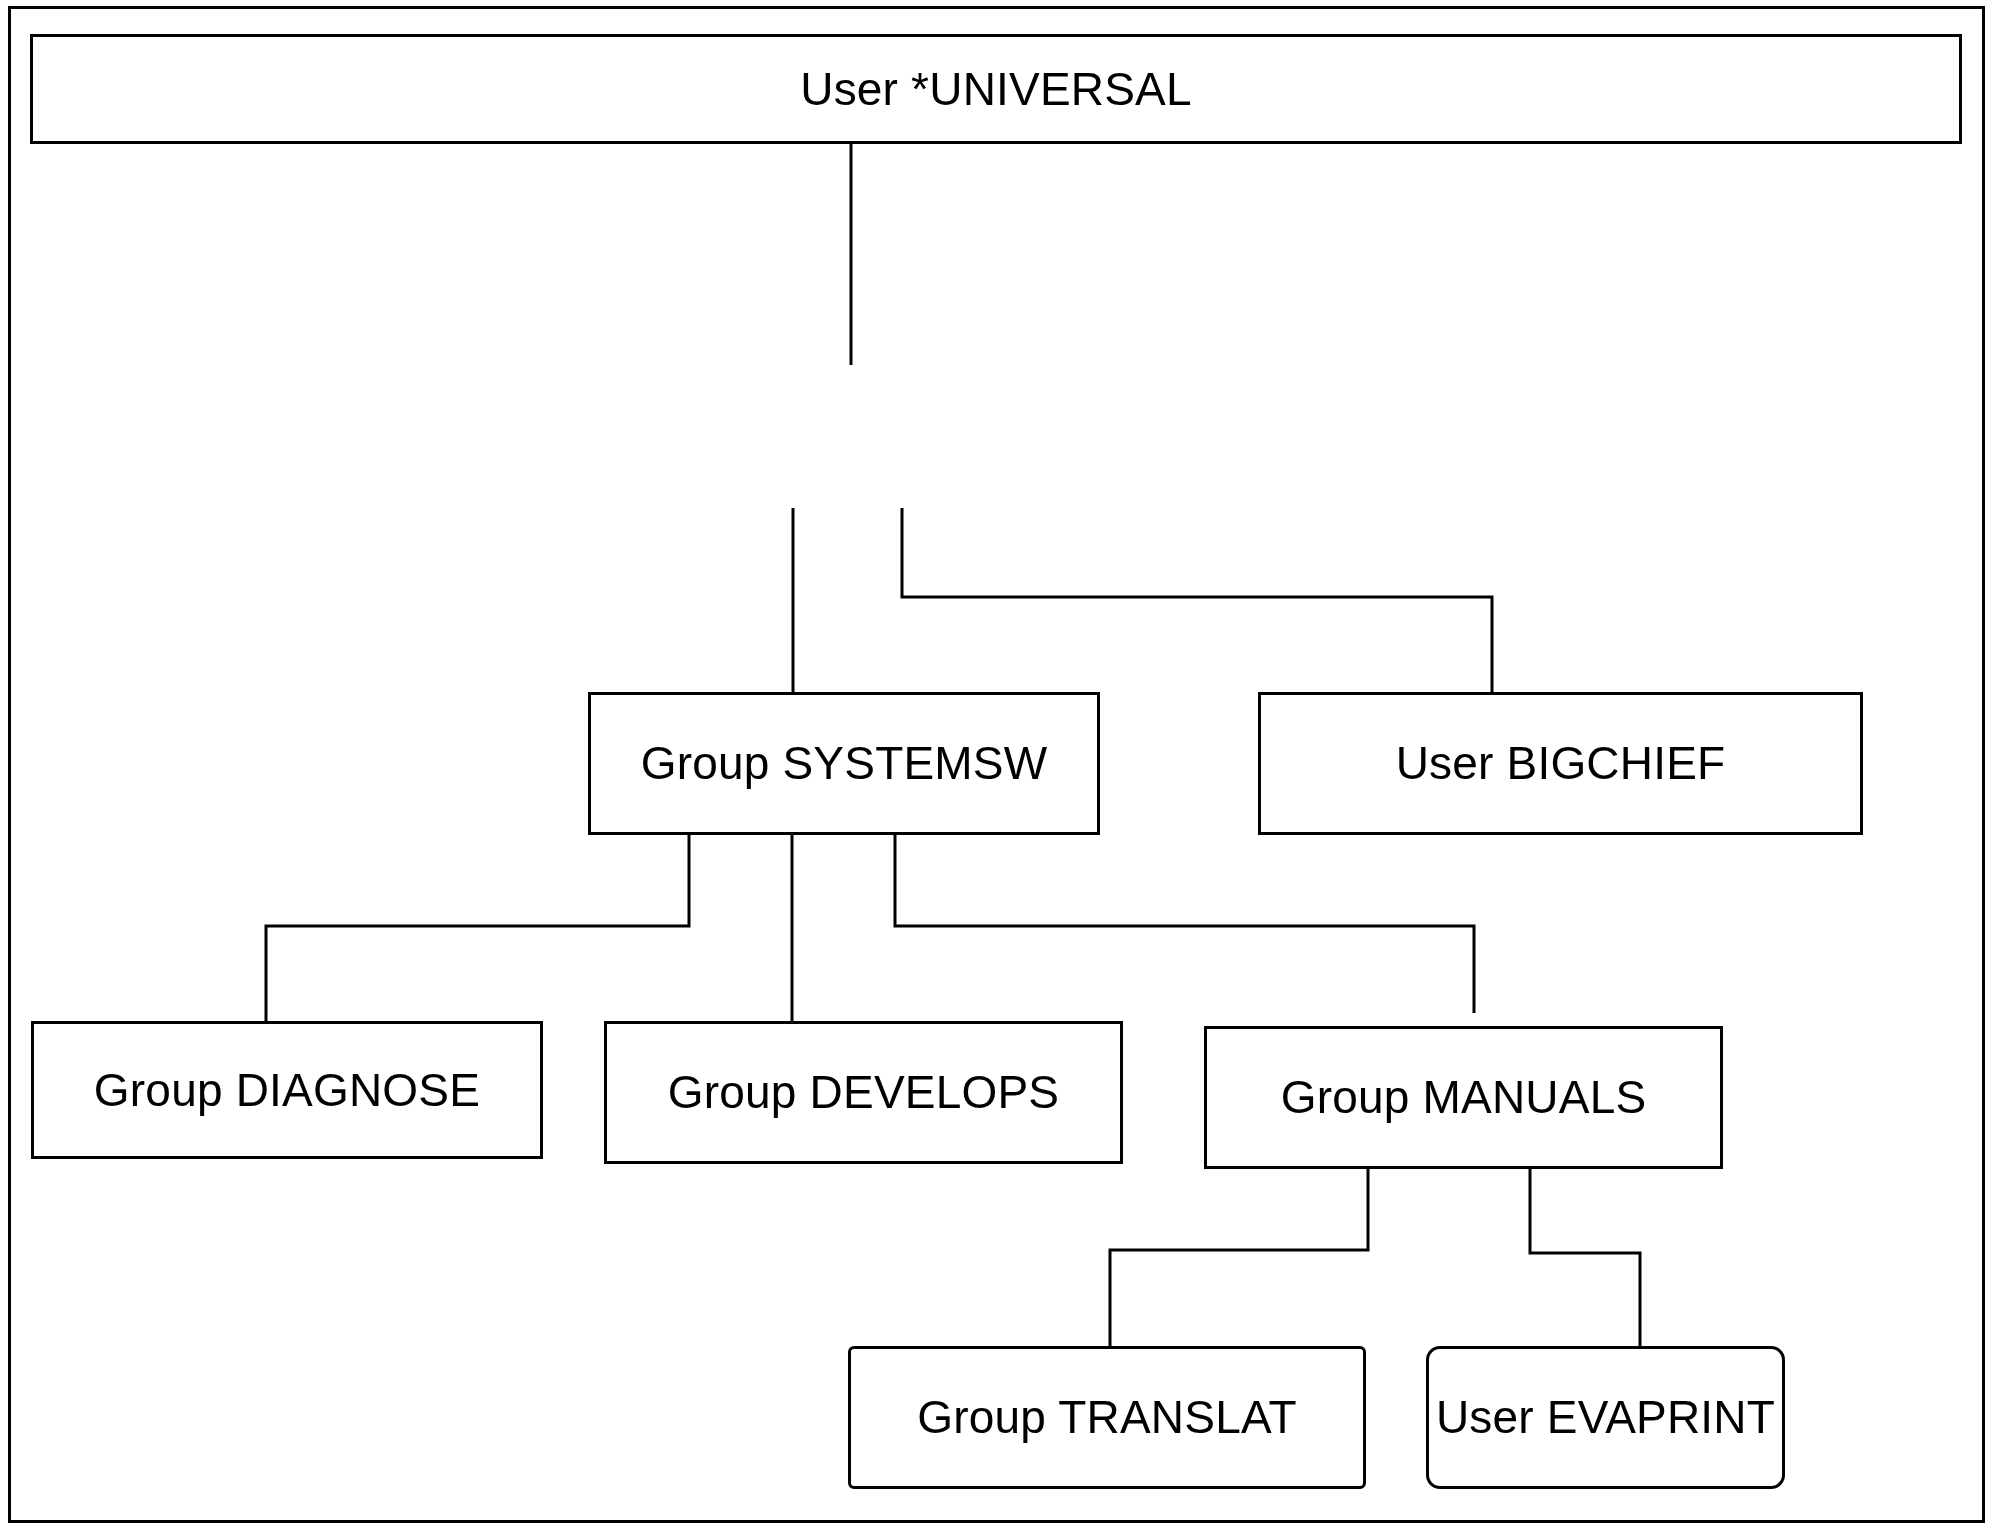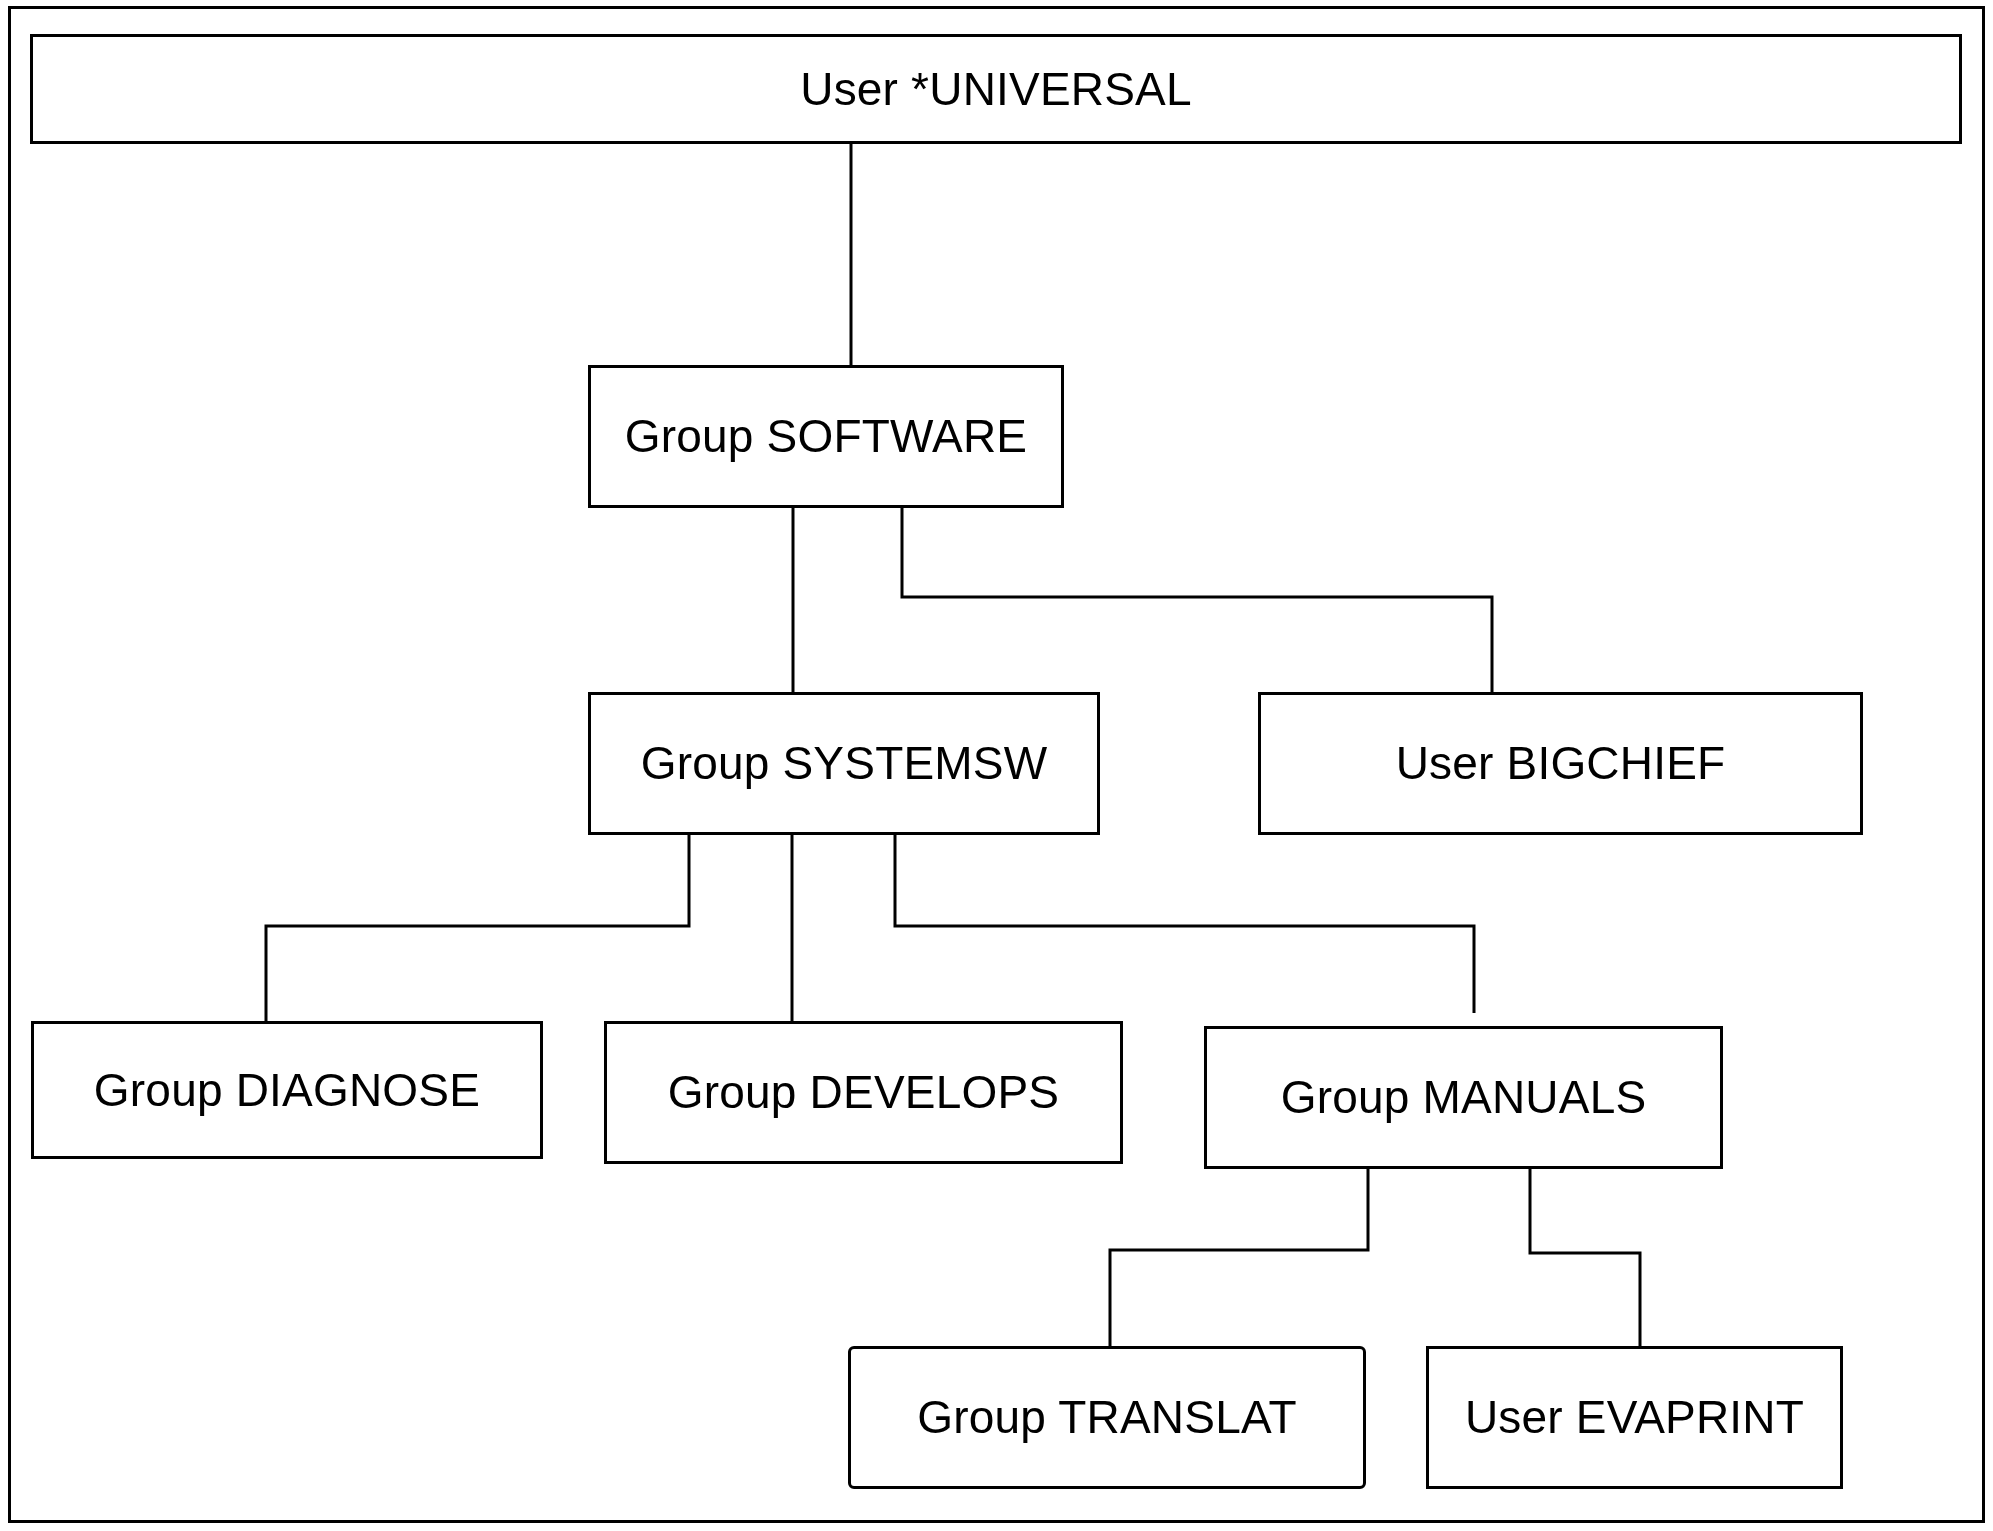--- a/index.html
+++ b/index.html
@@ -57,21 +57,21 @@
   }
   
   #node-universal { left: 30px;   top: 34px;   width: 1932px; height: 110px; }
   #node-software  { left: 588px;  top: 365px;  width: 476px;  height: 143px; }
   #node-systemsw  { left: 588px;  top: 692px;  width: 512px;  height: 143px; }
   #node-bigchief  { left: 1258px; top: 692px;  width: 605px;  height: 143px; }
   #node-diagnose  { left: 31px;   top: 1021px; width: 512px;  height: 138px; justify-content: center; }
   #node-develops  { left: 604px;  top: 1021px; width: 519px;  height: 143px; }
   #node-manuals   { left: 1204px; top: 1013px; width: 519px;  height: 143px; margin-top: 13px; }
   #node-translat  { left: 848px;  top: 1346px; width: 518px;  height: 143px; border-radius: 6px; }
-  #node-evaprint  { left: 1426px; top: 1346px; width: 417px;  height: 143px; }
+  #node-evaprint  { left: 1426px; top: 1346px; width: 359px;  height: 143px; border-radius: 14px; }
 </style>
 </head>
 <body>
 
 <div id="diagram-root">
 
   <div id="page-frame"></div>
 
   <svg id="connectors" viewBox="0 0 1993 1531" xmlns="http://www.w3.org/2000/svg">
     <g stroke="#000000" stroke-width="3" fill="none" stroke-linecap="butt" stroke-linejoin="miter">
@@ -91,23 +91,20 @@
       <path d="M 1368 1156 L 1368 1250 L 1110 1250 L 1110 1346"></path>
 
       <path d="M 1530 1156 L 1530 1253 L 1640 1253 L 1640 1346"></path>
     </g>
   </svg>
 
   <div class="node-box" id="node-universal">
     <span class="node-label">User *UNIVERSAL</span>
   </div>
 
-  <div class="node-box" id="node-software">
-    <span class="node-label">Group SOFTWARE</span>
-  </div>
 
   <div class="node-box" id="node-systemsw">
     <span class="node-label">Group SYSTEMSW</span>
   </div>
 
   <div class="node-box" id="node-bigchief">
     <span class="node-label">User BIGCHIEF</span>
   </div>
 
   <div class="node-box" id="node-diagnose">

